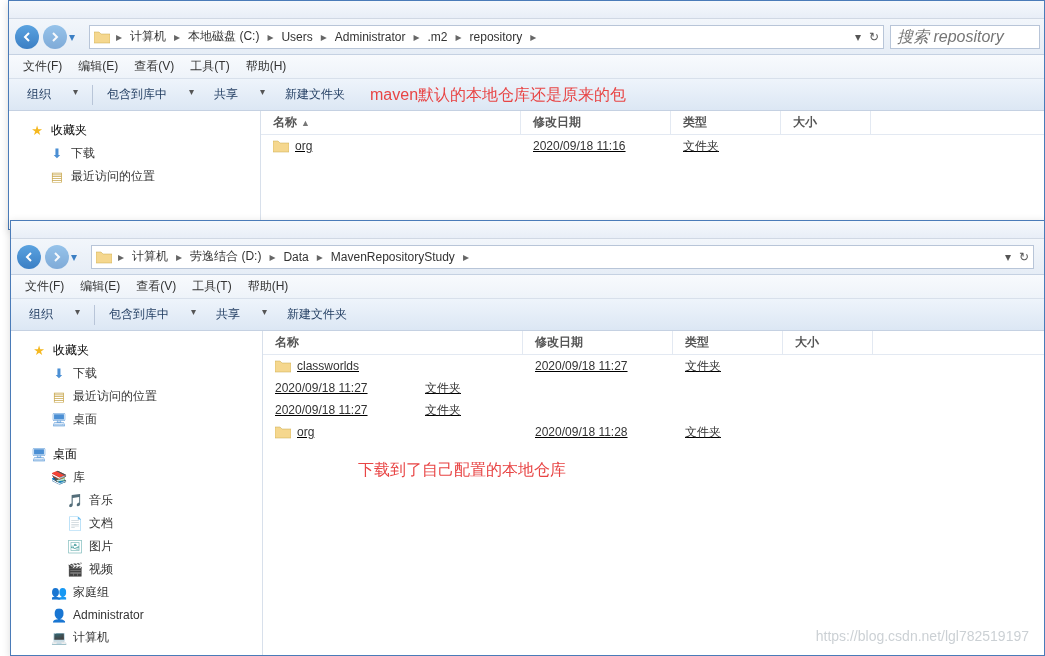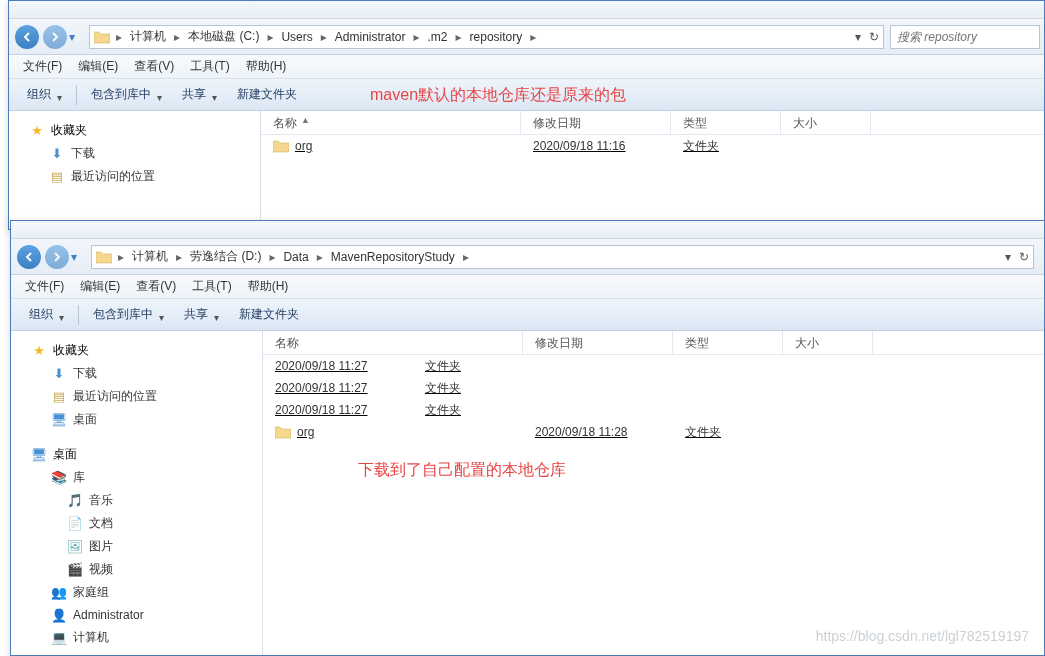--- a/index.html
+++ b/index.html
@@ -18,42 +18,42 @@
     .nav-dropdown { width: 14px; color: #3b7fc4; cursor: pointer; }
     
     .address-bar { flex: 1; height: 24px; background: #fff; border: 1px solid #b8c5d8; display: flex; align-items: center; margin: 0 6px; }
     .folder-icon-addr { width: 16px; height: 16px; margin: 0 4px; display: inline-flex; align-items: center; justify-content: center; }
     .breadcrumb { display: flex; align-items: center; flex: 1; overflow: hidden; }
     .crumb { padding: 0 6px; color: #333; cursor: pointer; white-space: nowrap; }
     .crumb-sep { color: #666; padding: 0 2px; }
     .addr-actions { display: flex; align-items: center; padding: 0 4px; gap: 8px; color: #555; }
     
     .search-box { width: 150px; height: 24px; background: #fff; border: 1px solid #b8c5d8; display: flex; align-items: center; padding: 0 6px; }
-    .search-input { border: none; outline: none; flex: 1; font-style: italic; color: #999; width: 100%; font-size: 12px; }
+    .search-input { border: none; outline: none; flex: 1; font-style: italic; color: #999; width: 100%; font-size: 16px; }
     
     .menubar { height: 24px; background: linear-gradient(to bottom, #f8fafd, #eef3f9); display: flex; align-items: center; padding: 0 6px; border-bottom: 1px solid #d8e0eb; }
     .menu-item { padding: 2px 8px; cursor: pointer; color: #333; }
     
     .toolbar { height: 32px; background: linear-gradient(to bottom, #eef4fb, #dce7f4); display: flex; align-items: center; padding: 0 8px; border-bottom: 1px solid #c5d1e2; }
-    .tool-btn { padding: 4px 10px; cursor: pointer; color: #1e3a5f; display: flex; align-items: flex-end; gap: 4px; }
+    .tool-btn { padding: 4px 10px; cursor: pointer; color: #1e3a5f; display: flex; align-items: flex-start; gap: 20px; }
     .tool-sep { width: 1px; height: 20px; background: #b8c5d8; margin: 0 4px; }
     
     .content { display: flex; height: calc(100% - 110px); }
     .window2 .content { height: calc(100% - 110px); }
     
     .sidebar { width: 252px; background: #fff; border-right: 1px solid #d8e0eb; overflow-y: auto; padding: 8px 0; }
     .tree-group { margin-bottom: 12px; }
     .tree-header { display: flex; align-items: center; padding: 3px 8px 3px 20px; cursor: pointer; gap: 6px; }
     .tree-header .star { color: #f5b820; }
     .tree-item { display: flex; align-items: center; padding: 3px 8px 3px 40px; cursor: pointer; gap: 6px; color: #333; }
     .tree-icon { width: 16px; height: 16px; display: inline-flex; align-items: center; justify-content: center; font-size: 13px; }
     
     .file-area { flex: 1; background: #fff; overflow: auto; }
     .file-header { display: flex; height: 24px; border-bottom: 1px solid #e3e9f2; position: sticky; top: 0; background: #fff; }
-    .file-header-cell { padding: 4px 12px; color: #555; border-right: 1px solid #e3e9f2; display: flex; align-items: flex-start; cursor: pointer; }
+    .file-header-cell { padding: 4px 12px; color: #555; border-right: 1px solid #e3e9f2; display: flex; align-items: center; cursor: pointer; font-weight: bold; }
     .col-name { width: 260px; }
     .col-date { width: 150px; }
     .col-type { width: 110px; }
     .col-size { width: 90px; }
     
     .file-row { display: flex; height: 22px; align-items: center; cursor: pointer; text-decoration: underline; }
     .file-cell { padding: 2px 12px; color: #333; display: flex; align-items: center; gap: 6px; }
     
     .folder-icon { width: 16px; height: 14px; display: inline-block; }
     .folder-icon svg { width: 100%; height: 100%; }
@@ -333,20 +333,26 @@
           </div>
         <div class="file-header-cell col-type">
             <span>类型</span>
           </div>
         <div class="file-header-cell col-size">
             <span>大小</span>
           </div>
       </div>
       <div id="w2-files">
           <div class="file-row">
+    <div class="file-cell col-name">
+      <span class="folder-icon"><svg viewBox="0 0 16 14">
+                  <path d="M0 2 h5 l2 2 h9 v9 H0 z" fill="#f5d78e" stroke="#c9a84f" stroke-width="0.5"></path>
+                </svg></span>
+      <span>classworlds</span>
+    </div>
     <div class="file-cell col-date">2020/09/18 11:27</div>
     <div class="file-cell col-type">文件夹</div>
     <div class="file-cell col-size"></div>
           </div>
           <div class="file-row">
     <div class="file-cell col-date">2020/09/18 11:27</div>
     <div class="file-cell col-type">文件夹</div>
     <div class="file-cell col-size"></div>
           </div>
           <div class="file-row">

